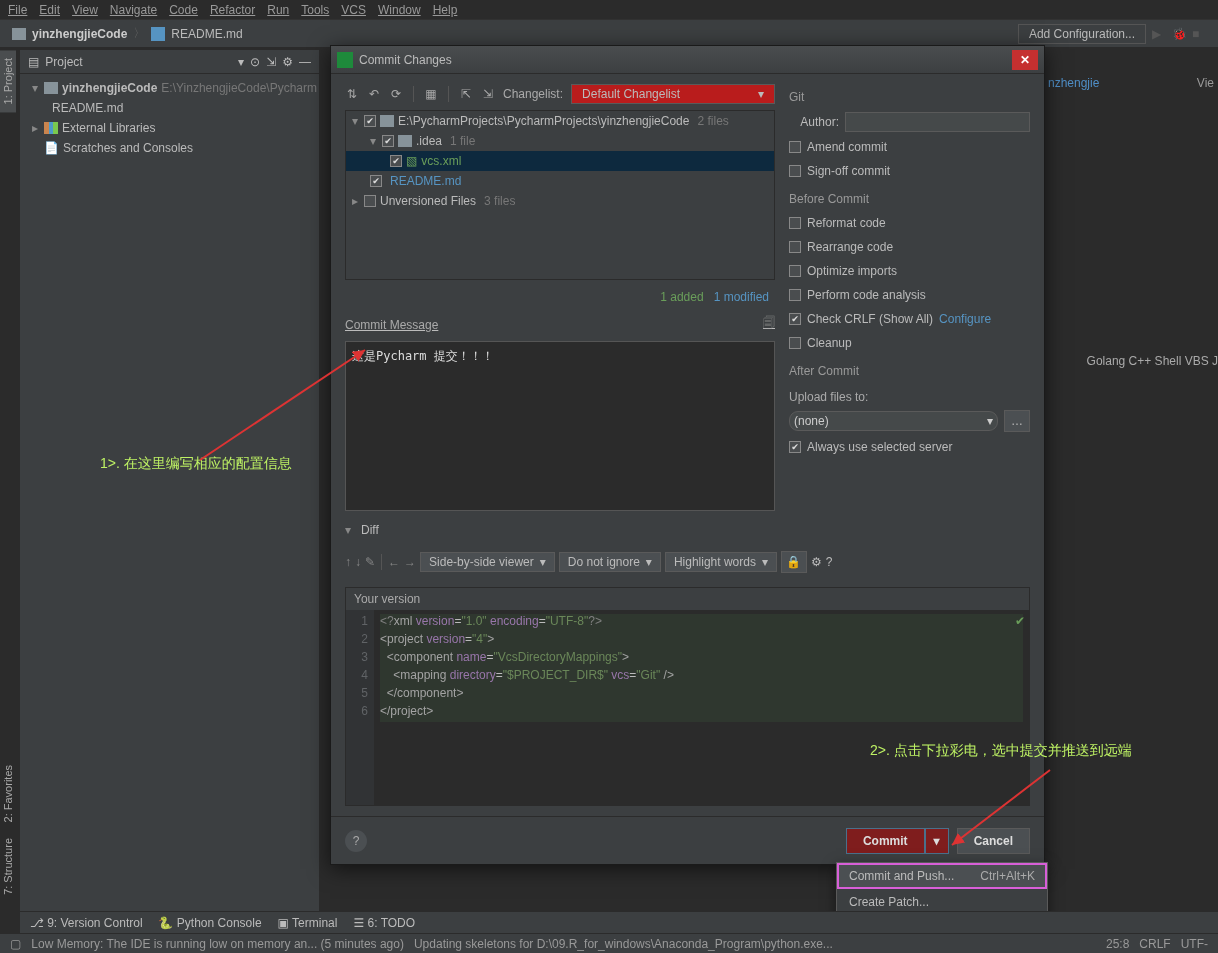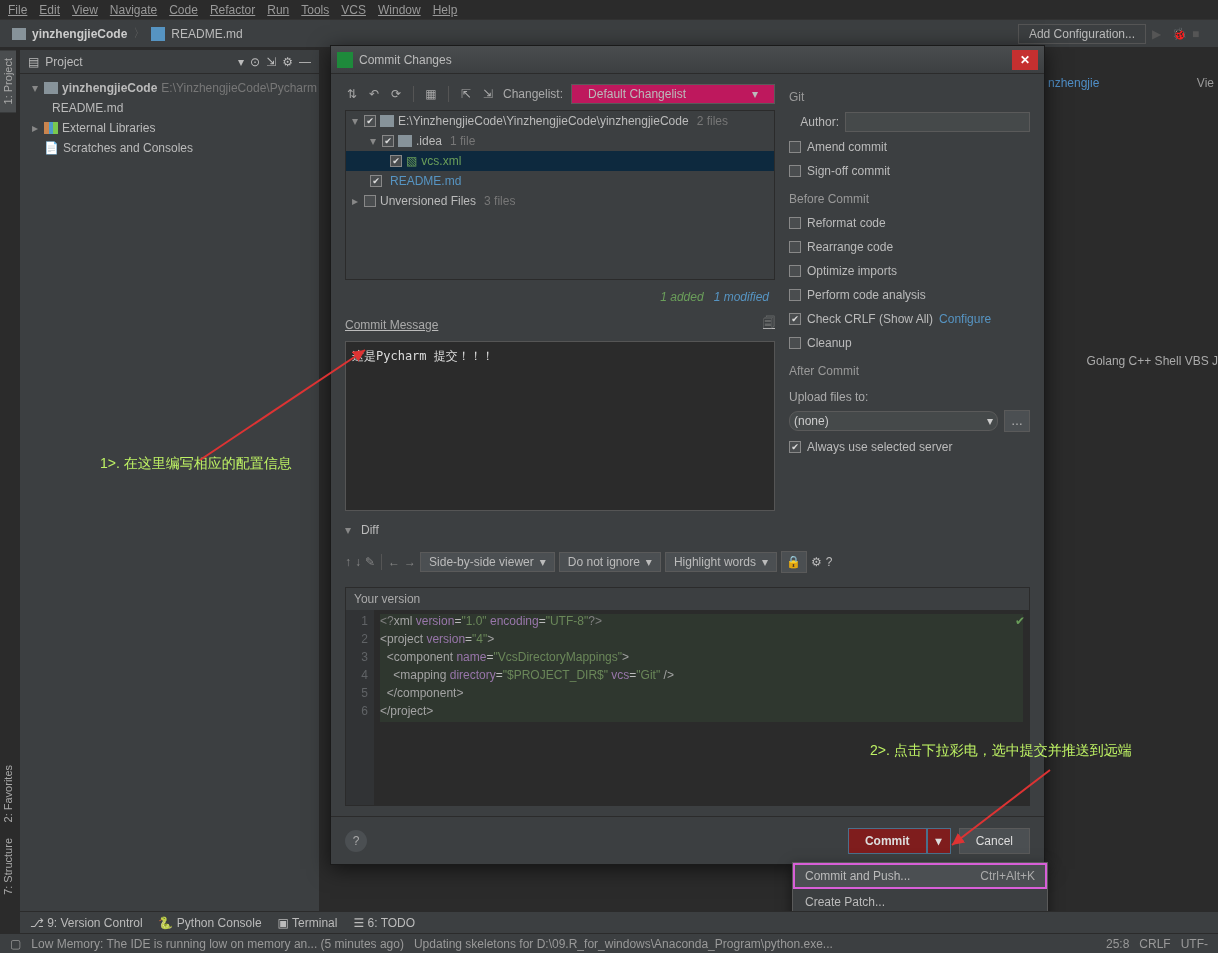--- a/index.html
+++ b/index.html
@@ -47,32 +47,32 @@
 
 .dlg-body { flex: 1; display: flex; flex-direction: column; padding: 10px 14px; gap: 8px; overflow: hidden; }
 .dlg-cols { display: flex; gap: 14px; }
 .col-left { width: 430px; display: flex; flex-direction: column; gap: 6px; }
 .col-right { flex: 1; display: flex; flex-direction: column; gap: 6px; color: #bbb; }
 
 .tb-row { display: flex; align-items: center; gap: 8px; }
 .tb-row .ico { color: #aaa; width: 14px; text-align: center; }
 .tb-sep { width: 1px; height: 16px; background: #555; margin: 0 2px; }
 .changelist-label { color: #aaa; }
-.changelist-combo { flex: 1; background: #be185d; border: 1px solid #5a5a5a; padding: 2px 16px; display: flex; justify-content: space-between; align-items: center; }
+.changelist-combo { flex: 1; background: #b91c1c; border: 1px solid #5a5a5a; padding: 2px 10px; display: flex; justify-content: space-between; align-items: center; }
 
 .file-tree { background: #3c3f41; border: 1px solid #2b2b2b; height: 170px; overflow: auto; font-size: 12px; }
 .file-tree .frow { display: flex; align-items: center; gap: 4px; height: 20px; }
 .file-tree .frow.l0 { padding-left: 6px; }
 .file-tree .frow.l1 { padding-left: 24px; }
 .file-tree .frow.l2 { padding-left: 44px; }
 .file-tree .frow.sel { background: #0d293e; }
 .cb { width: 12px; height: 12px; border: 1px solid #888; background: #4a4d4f; display: inline-flex; align-items: center; justify-content: center; font-size: 9px; color: #ddd; }
 .cb.on::after { content: "✔"; }
 .count { color: #777; margin-left: 4px; }
-.file-status { text-align: right; padding: 4px 6px; font-size: 12px; font-style: italic; }
+.file-status { text-align: right; padding: 4px 6px; font-size: 12px; }
 .file-status .added { color: #6a9e5a; }
 .file-status .modified { color: #5694c2; }
 
 .section-label { color: #aaa; margin-top: 4px; }
 .commit-msg-hdr { display: flex; justify-content: space-between; align-items: flex-start; text-decoration: underline; }
 .commit-msg { background: #2b2b2b; border: 1px solid #555; height: 170px; padding: 6px; color: #ddd; font-family: Consolas, monospace; font-size: 12px; resize: none; }
 
 .field-row { display: flex; align-items: center; gap: 6px; }
 .field-row label { width: 50px; text-align: right; }
 .field-row input, .combo { flex: 1; background: #45494a; border: 1px solid #5a5a5a; padding: 2px 4px; color: #ccc; }
@@ -95,27 +95,27 @@
 .code .tag { color: #a3a3a3; }
 .code .attr { color: #9876aa; }
 .code .str { color: #6a8759; }
 .code .pi { color: #808080; }
 .code-check { position: absolute; right: 4px; top: 4px; color: #6a9e5a; }
 
 
 .dlg-footer { height: 48px; display: flex; align-items: center; padding: 0 14px; gap: 8px; border-top: 1px solid #2b2b2b; }
 .help { width: 22px; height: 22px; border-radius: 11px; background: #4b4f52; display: flex; align-items: center; justify-content: center; color: #aaa; }
 .dlg-footer .spacer { flex: 1; }
-.btn { padding: 5px 16px; border: 1px solid #5a5a5a; background: #4b4f52; color: #ddd; }
+.btn { padding: 5px 16px; border: 1px solid #5a5a5a; background: #4b4f52; color: #ddd; font-weight: bold; }
 .btn.primary { background: #7f1d1d; border-color: #4a708b; font-weight: bold; }
 .btn-split { display: flex; }
 .btn-split .arrow { padding: 5px 8px; border-left: 1px solid #4a708b; }
 
 
-.popup { position: absolute; left: 792px; top: 862px; width: 256px; background: #3c3f41; border: 1px solid #5a5a5a; box-shadow: 0 4px 12px rgba(0,0,0,.5); }
+.popup { position: absolute; left: 836px; top: 862px; width: 212px; background: #3c3f41; border: 1px solid #5a5a5a; box-shadow: 0 4px 12px rgba(0,0,0,.5); }
 .popup .item { padding: 6px 12px; display: flex; justify-content: space-between; }
 .popup .item.hl { background: #4b4f52; outline: 2px solid #d85fd8; outline-offset: -2px; }
 .popup .item.hl .shortcut { color: #aaa; }
 
 
 .anno { position: absolute; color: #bef264; font-size: 14px; pointer-events: none; }
 svg.arrow { position: absolute; pointer-events: none; }
 
 
 .bottom-tools { position: absolute; left: 20px; right: 0; bottom: 20px; height: 22px; background: #3c3f41; display: flex; align-items: center; gap: 16px; padding: 0 10px; border-top: 1px solid #2b2b2b; }
@@ -223,21 +223,21 @@
             <span>Default Changelist</span>
             <span>▾</span>
           </div>
         </div>
 
         <div class="file-tree">
           <div class="frow l0">
             <span class="tri">▾</span>
               <span class="cb on"></span>
             <span class="folder-ico"></span>
-            <span>E:\YinzhengjieCode\YinzhengjieCode\yinzhengjieCode</span>
+            <span>E:\PycharmProjects\PycharmProjects\yinzhengjieCode</span>
             <span class="count">2 files</span>
           </div>
           <div class="frow l1">
             <span class="tri">▾</span>
               <span class="cb on"></span>
             <span class="folder-ico"></span>
             <span>.idea</span>
             <span class="count">1 file</span>
           </div>
           <div class="frow l2 sel">

